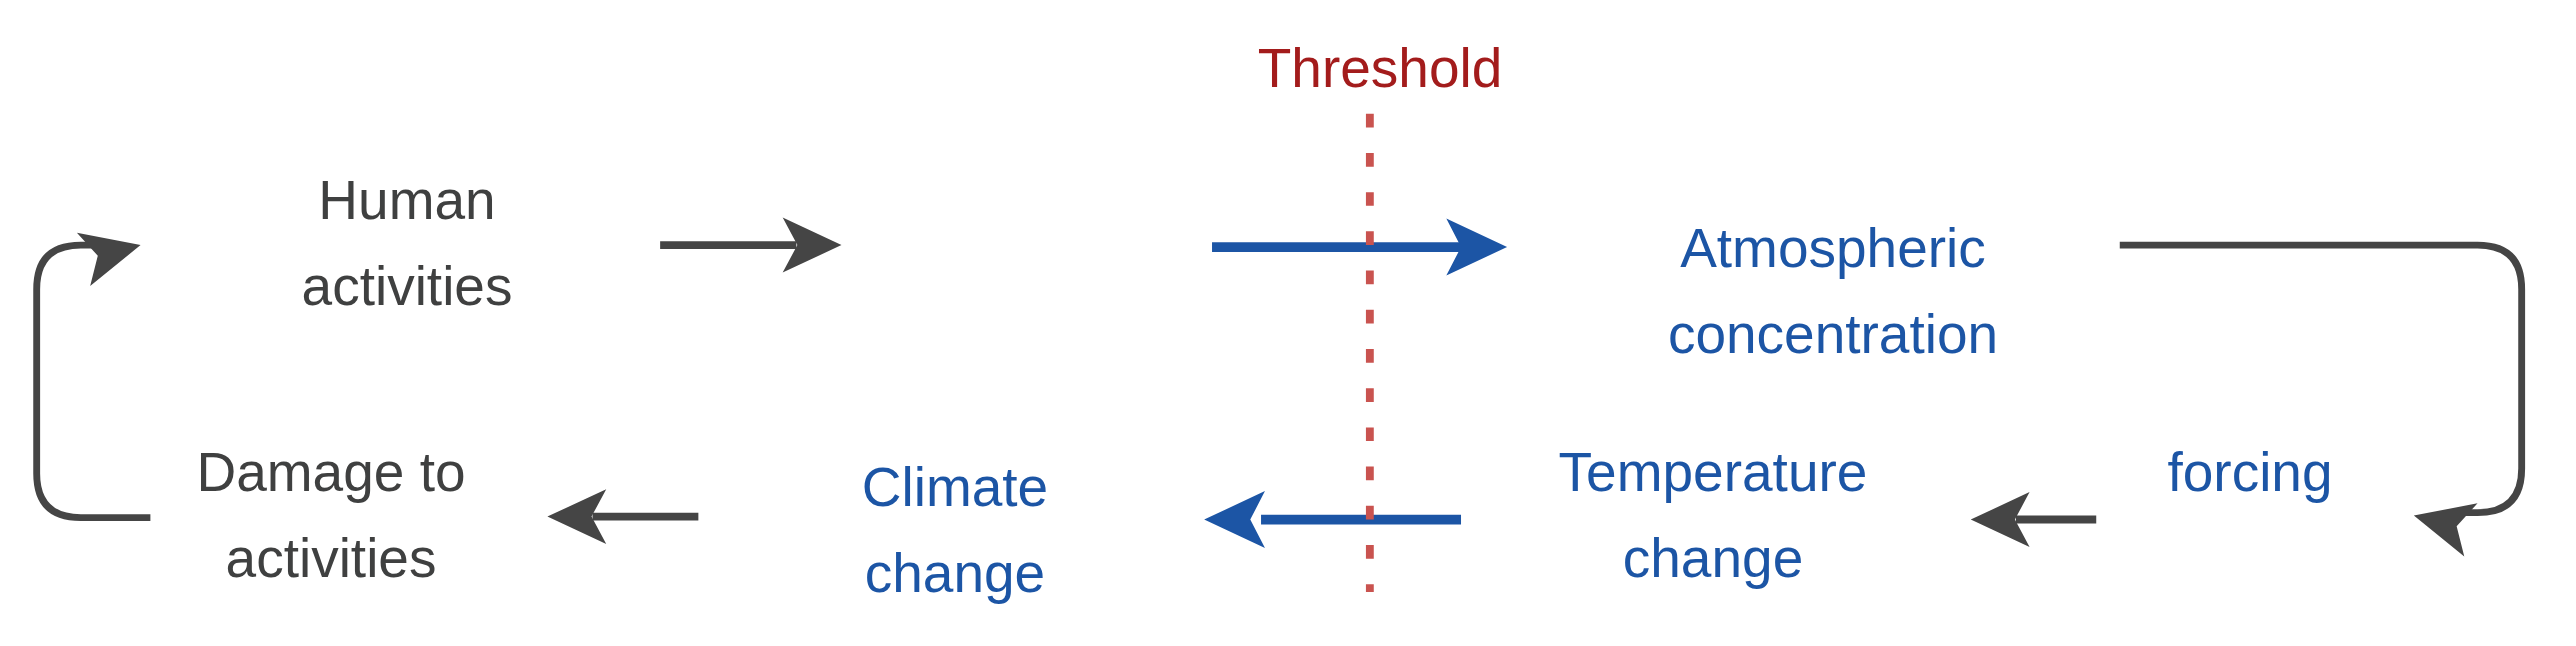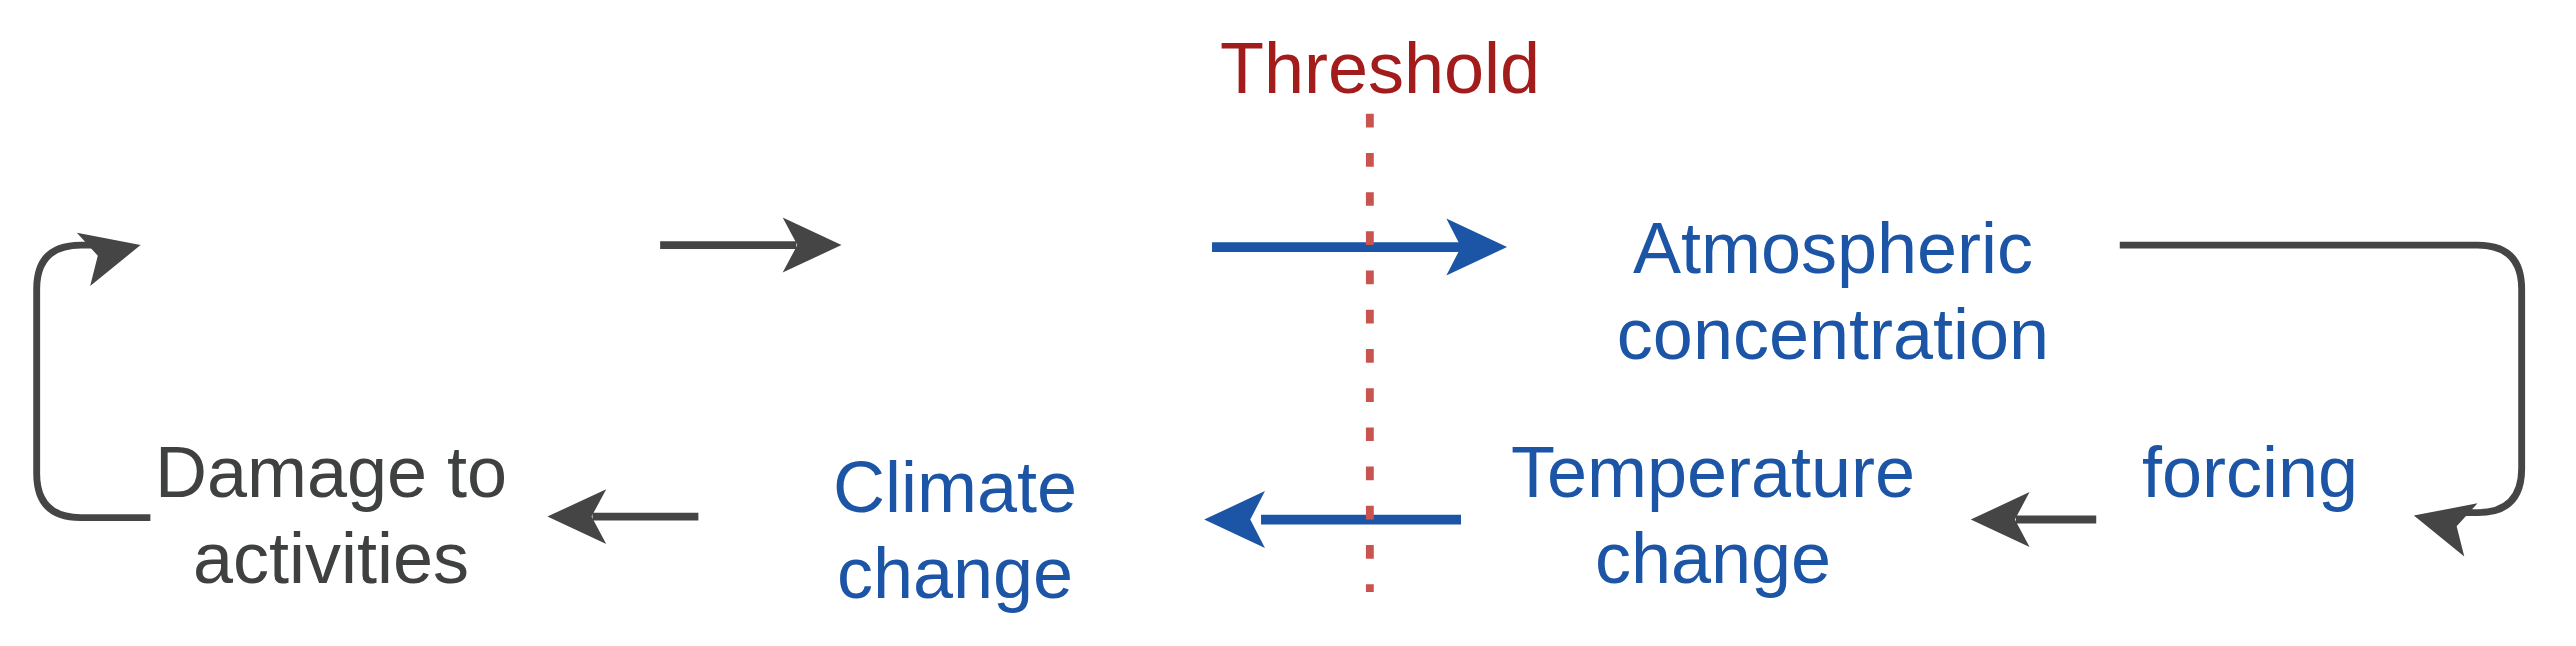--- a/index.html
+++ b/index.html
@@ -17,21 +17,21 @@
   #arrow-layer {
     position: absolute;
     left: 0; top: 0;
     width: 2576px;
     height: 646px;
   }
   .node {
     position: absolute;
     transform: translateX(-50%);
     text-align: center;
-    font-size: 72px;
+    font-size: 55px;
     line-height: 86px;
     white-space: nowrap;
     letter-spacing: 0px;
   }
   .node.gray { color: var(--gray_text); }
   .node.blue { color: var(--blue_text); }
   .node.red  { color: var(--threshold_text); }
 
   .edge-gray { stroke: var(--gray_line); fill: none; }
   .head-gray { fill: var(--gray_line); stroke: none; }
@@ -67,20 +67,24 @@
     <path class="edge-gray" stroke-width="7" d="M 153,528 H 82 Q 37,528 37,483 V 295 Q 37,250 82,250 H 98"></path>
     <polygon class="head-gray" points="143,250 83,222 98,250 83,278" transform="rotate(-14 143 250)"></polygon>
 
     <line class="threshold-line" x1="1397" y1="116" x2="1397" y2="604" stroke-width="8" stroke-dasharray="14 26"></line>
   </svg>
 
   <div class="node red" style="left:1380px; top:24.5px;">
     <div>Threshold</div>
   </div>
 
+  <div class="node gray" style="left:407px; top:157px;">
+    <div>Human</div>
+    <div>activities</div>
+  </div>
 
 
   <div class="node blue" style="left:1833px; top:157px;margin-top:48px;">
     <div>Atmospheric</div>
     <div>concentration</div>
   </div>
 
   <div class="node gray" style="left:331px; top:429px;">
     <div>Damage to</div>
     <div>activities</div>

